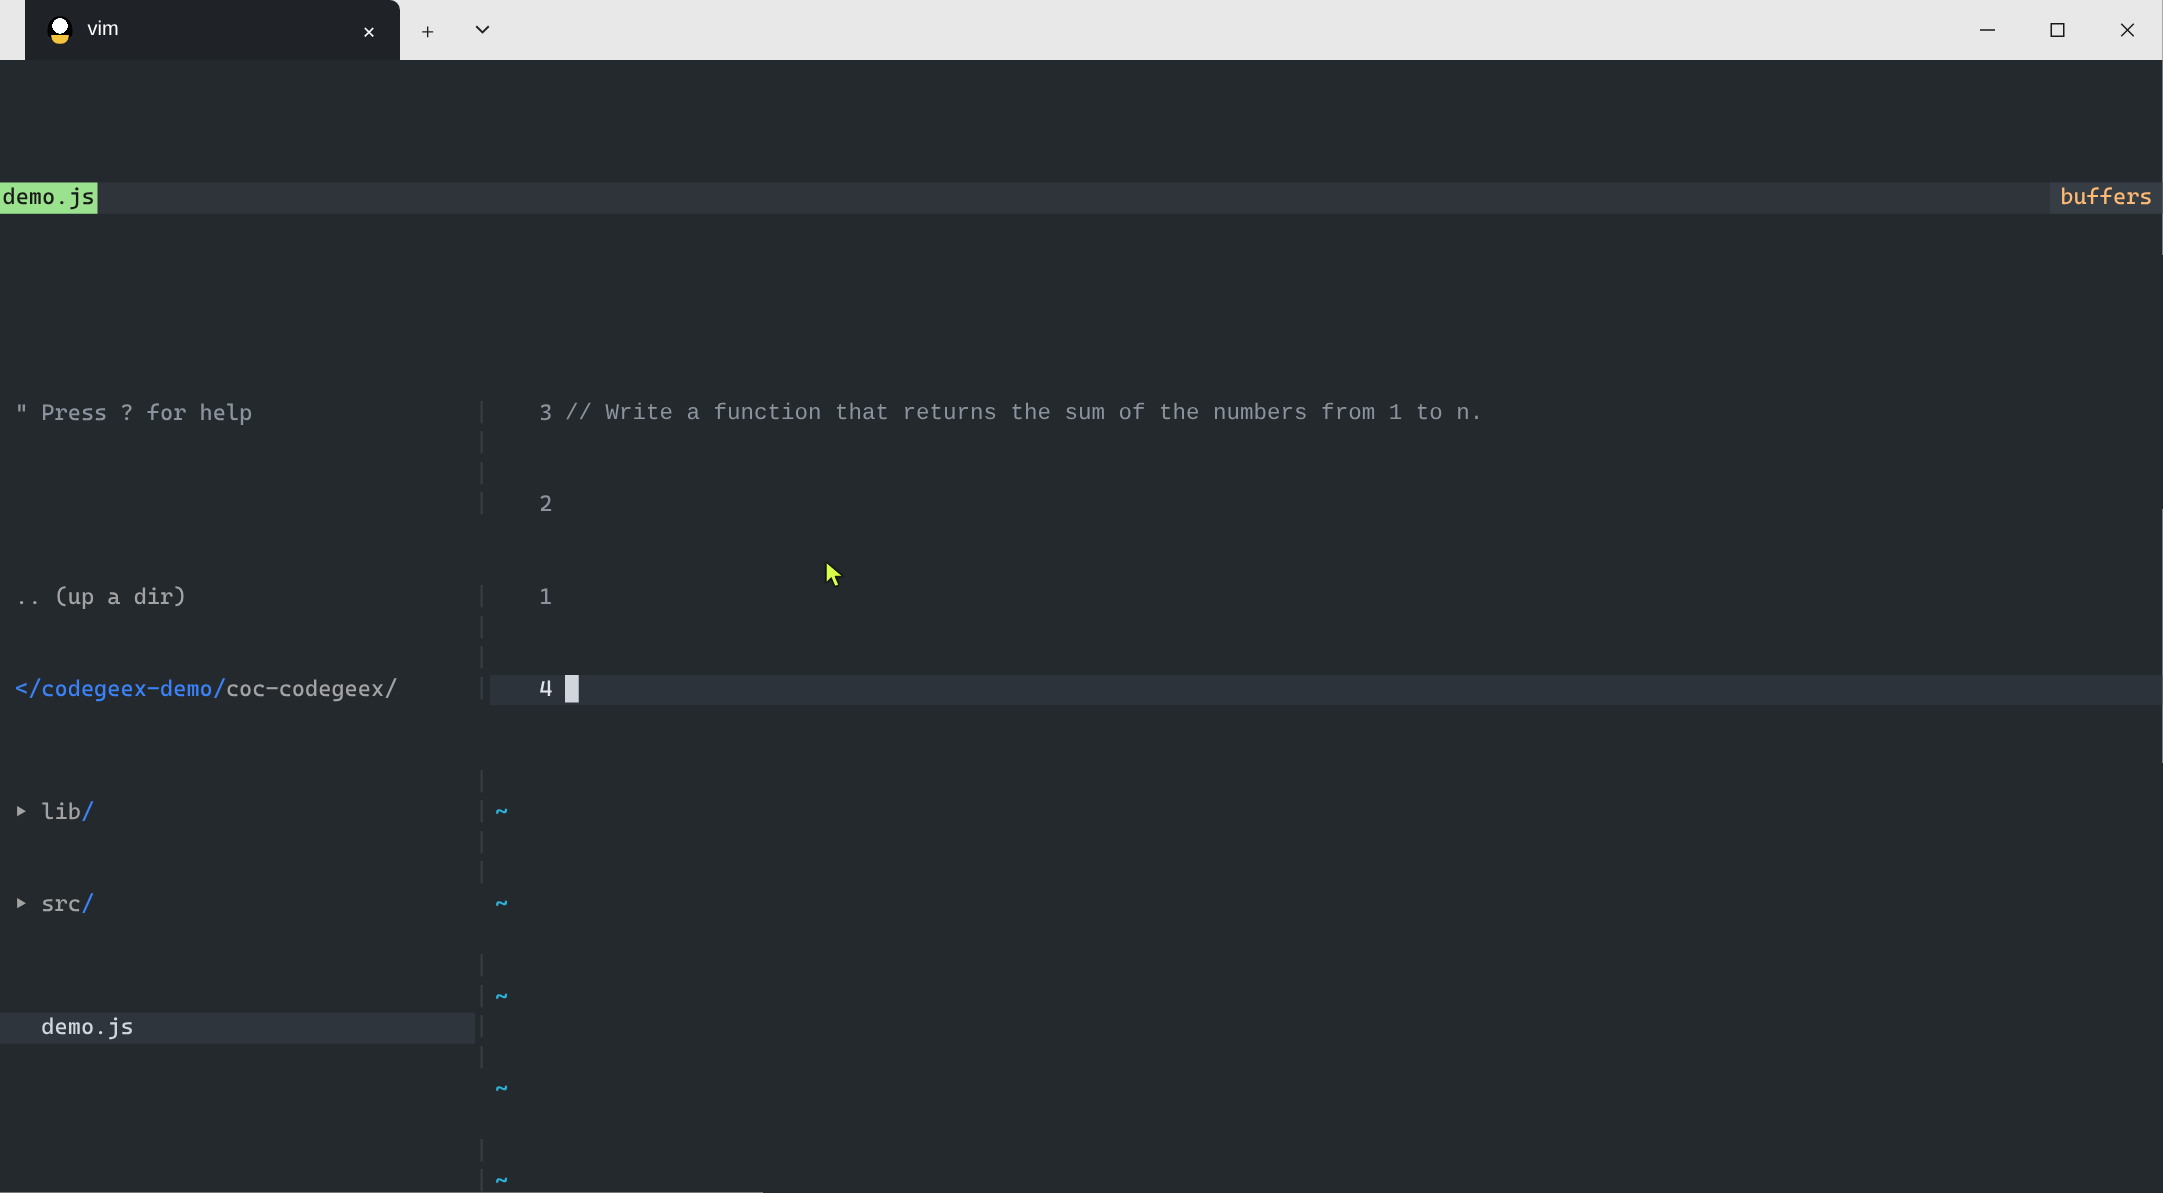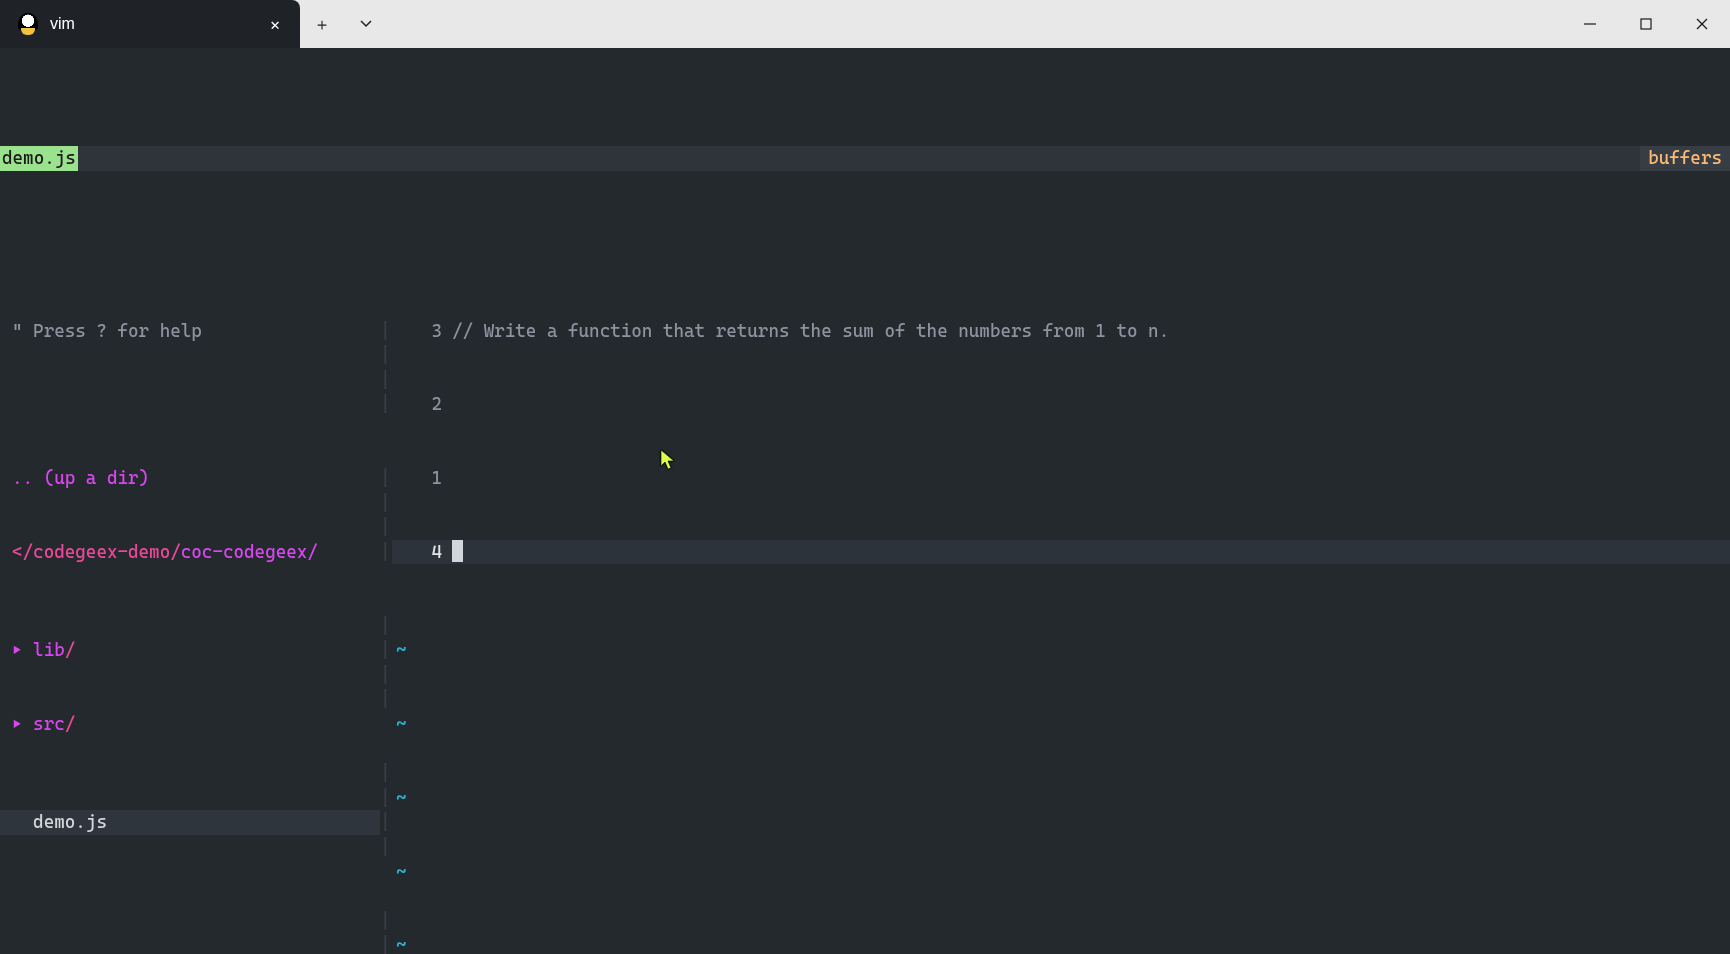--- a/index.html
+++ b/index.html
@@ -24,20 +24,21 @@
   .tab {
     display: flex;
     align-items: center;
     background: #1f2328;
     color: #fff;
     padding: 0 14px 0 18px;
     border-top-right-radius: 8px;
     gap: 14px;
     min-width: 300px;
     justify-content: space-between;
+    margin-left: 20px;
   }
   .tab-left { display: flex; align-items: center; gap: 12px; }
   .tux {
     width: 20px; height: 22px;
     background: radial-gradient(circle at 50% 35%, #fff 0 35%, #000 36% 70%, transparent 71%);
     border-radius: 50% 50% 40% 40%;
     position: relative;
   }
   .tux::after{
     content:"";position:absolute;left:3px;top:15px;width:14px;height:7px;
@@ -105,37 +106,37 @@
     width: 12px;
     color: #373d44;
   }
   .editor {
     flex: 1;
     position: relative;
   }
 
   .tree-line { height: 24.6px; }
   .comment { color: #8b949e; }
-  .cyan { color: #d946ef; }
-  .magenta { color: #ec4899; margin-top: 28px; }
+  .cyan { color: #a3a3a3; }
+  .magenta { color: #3b82f6; margin-top: 28px; }
   .white { color: #d0d6dc; }
   .sep   { color: #373d44; }
 
   .tree-selected { background: #2f353c; margin-left: -12px; padding-left: 12px; width: 380px; }
 
   
   .ed-row { display: flex; height: 24.6px; }
   .gutter {
     width: 60px;
     text-align: right;
     padding-right: 10px;
     color: #8b949e;
   }
   .gutter-current { color: #e0e4e8; }
-  .code { color: #8b949e; }
+  .code { color: #8b949e; font-family: Liberation Mono, monospace; }
   .cursorline { background: #2d333a; }
   .ed-tilde-col { width: 60px; padding-left: 4px; color: #2bb2d6; }
 
   
   .cursor {
     display:inline-block; width:11px; height:22px; background:#d0d6dc; vertical-align:text-bottom;
   }
 
   
   .pointer {

